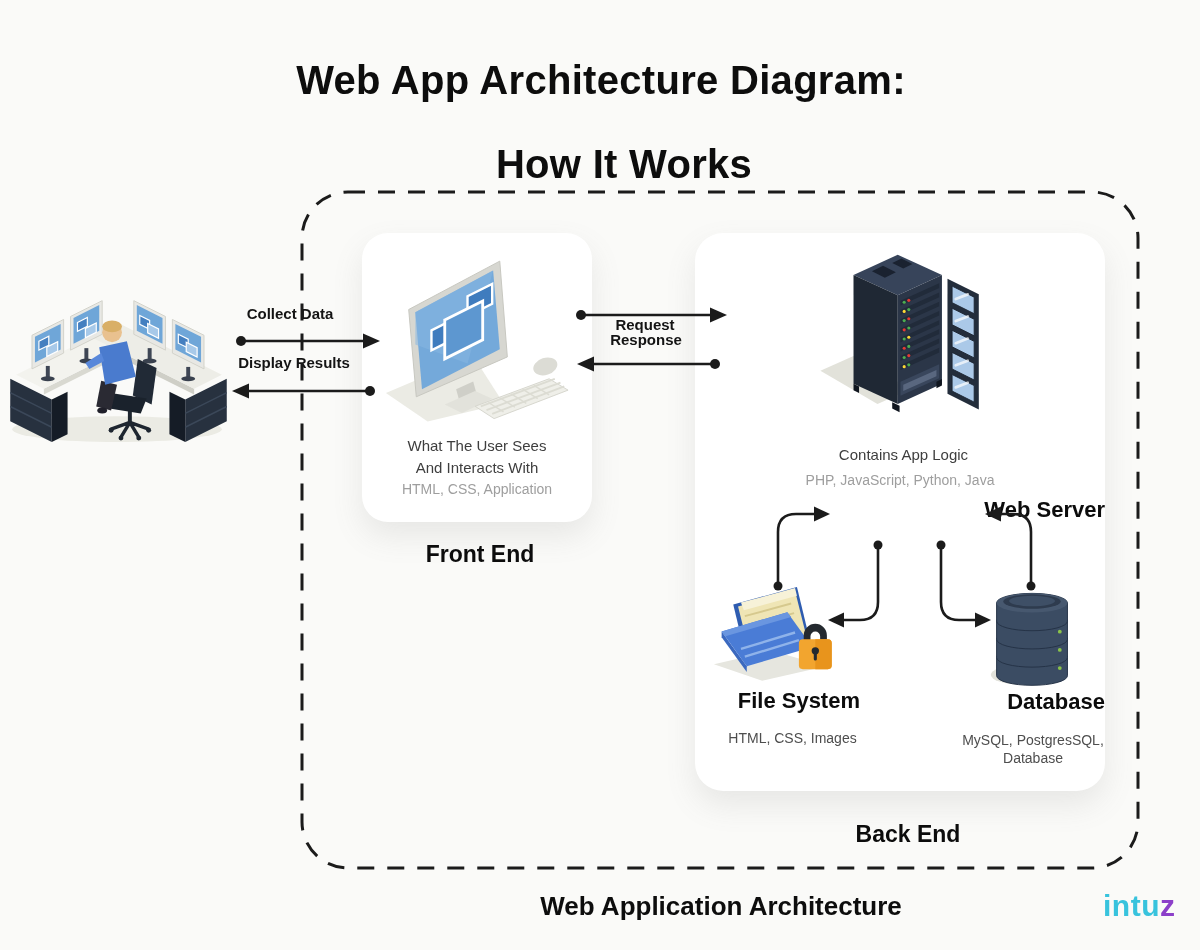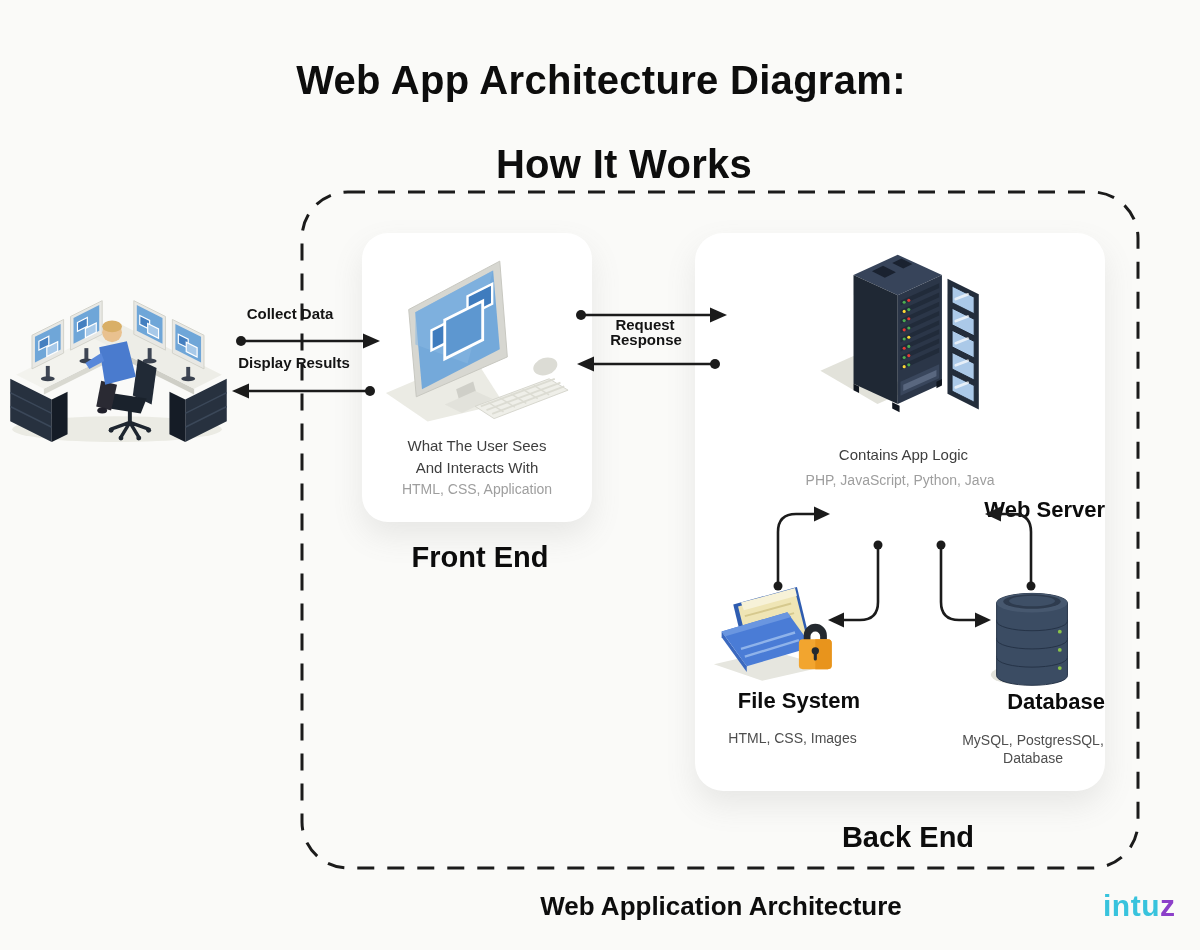--- a/index.html
+++ b/index.html
@@ -18,21 +18,21 @@
   .ctr{transform:translateX(-50%);white-space:nowrap;}
   .title{
     font-size:40px;font-weight:700;color:#0D0D0D;letter-spacing:.3px;
   }
   .card{
     position:absolute;background:#FFFFFF;border-radius:26px;
     box-shadow:0 14px 30px rgba(120,120,120,.14);
     z-index:1;
   }
   .flow-label{font-size:15px;font-weight:700;color:#141414;z-index:3;}
-  .section-label{font-size:29px;font-weight:700;color:#0C0C0C;z-index:3;}
+  .section-label{font-size:23px;font-weight:700;color:#0C0C0C;z-index:3;}
   .desc-dark{font-size:15px;font-weight:500;color:#3E3E3E;line-height:22px;text-align:center;}
   .tech-gray{font-size:14px;font-weight:400;color:#9E9E9E;text-align:center;}
   .tech-dark{font-size:14px;font-weight:400;color:#4E4E4E;text-align:center;line-height:18px;}
   .inner-heading{font-size:22px;font-weight:700;color:#0C0C0C;text-align:right;}
   #overlay{position:absolute;left:0;top:0;z-index:4;pointer-events:none;}
   .logo{font-size:30px;font-weight:700;letter-spacing:.5px;color:#38C3DD;z-index:3;}
   .logo .z{color:#8C3FC9;}
   svg{display:block;}
 </style>
 </head>

